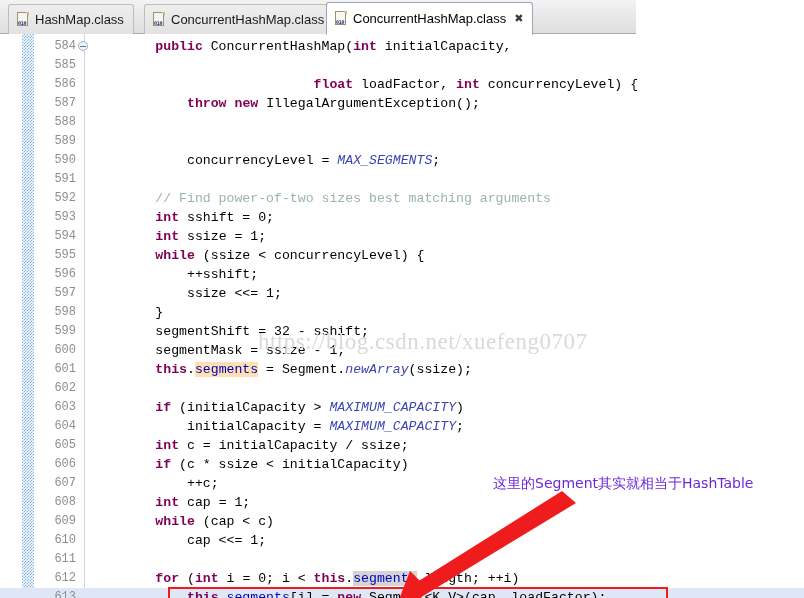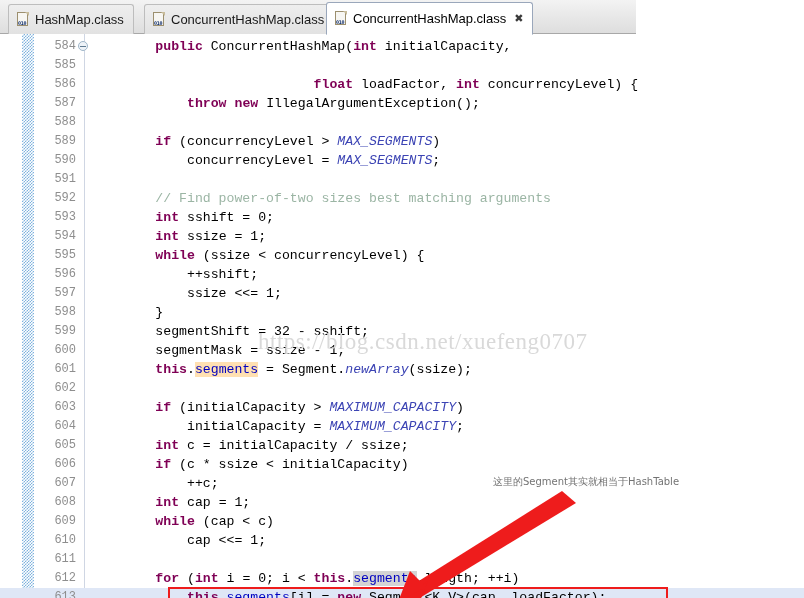--- a/index.html
+++ b/index.html
@@ -182,22 +182,22 @@
     white-space: nowrap;
     letter-spacing: 0.5px;
     pointer-events: none;
   }
 
   
   #annotation {
     position: absolute;
     left: 493px; top: 441px;
     font-family: "DejaVu Sans", sans-serif;
-    font-size: 10px;
-    color: #737373;
+    font-size: 14px;
+    color: #6d28d9;
     white-space: nowrap;
   }
   #arrow-svg {
     position: absolute;
     left: 380px; top: 455px;
     width: 210px; height: 115px;
     pointer-events: none;
   }
   #redbox {
     position: absolute;
@@ -259,21 +259,20 @@
       <div class="row" style="top: 60px; padding-left: 23px;">
         <div class="lineno">587</div>
         <div class="code">            <span class="kw">throw</span> <span class="kw">new</span> IllegalArgumentException();</div>
       </div>
       <div class="row" style="top: 79px; padding-left: 38px;">
         <div class="lineno">588</div>
         <div class="code"></div>
       </div>
       <div class="row" style="top: 98px;">
         <div class="lineno">589</div>
-        <div class="code">        <span class="kw">if</span> (concurrencyLevel &gt; <span class="stat">MAX_SEGMENTS</span>)</div>
       </div>
       <div class="row" style="top: 117px;">
         <div class="lineno">590</div>
         <div class="code">            concurrencyLevel = <span class="stat">MAX_SEGMENTS</span>;</div>
       </div>
       <div class="row" style="top: 136px;">
         <div class="lineno">591</div>
         <div class="code"></div>
       </div>
       <div class="row" style="top: 155px;">

